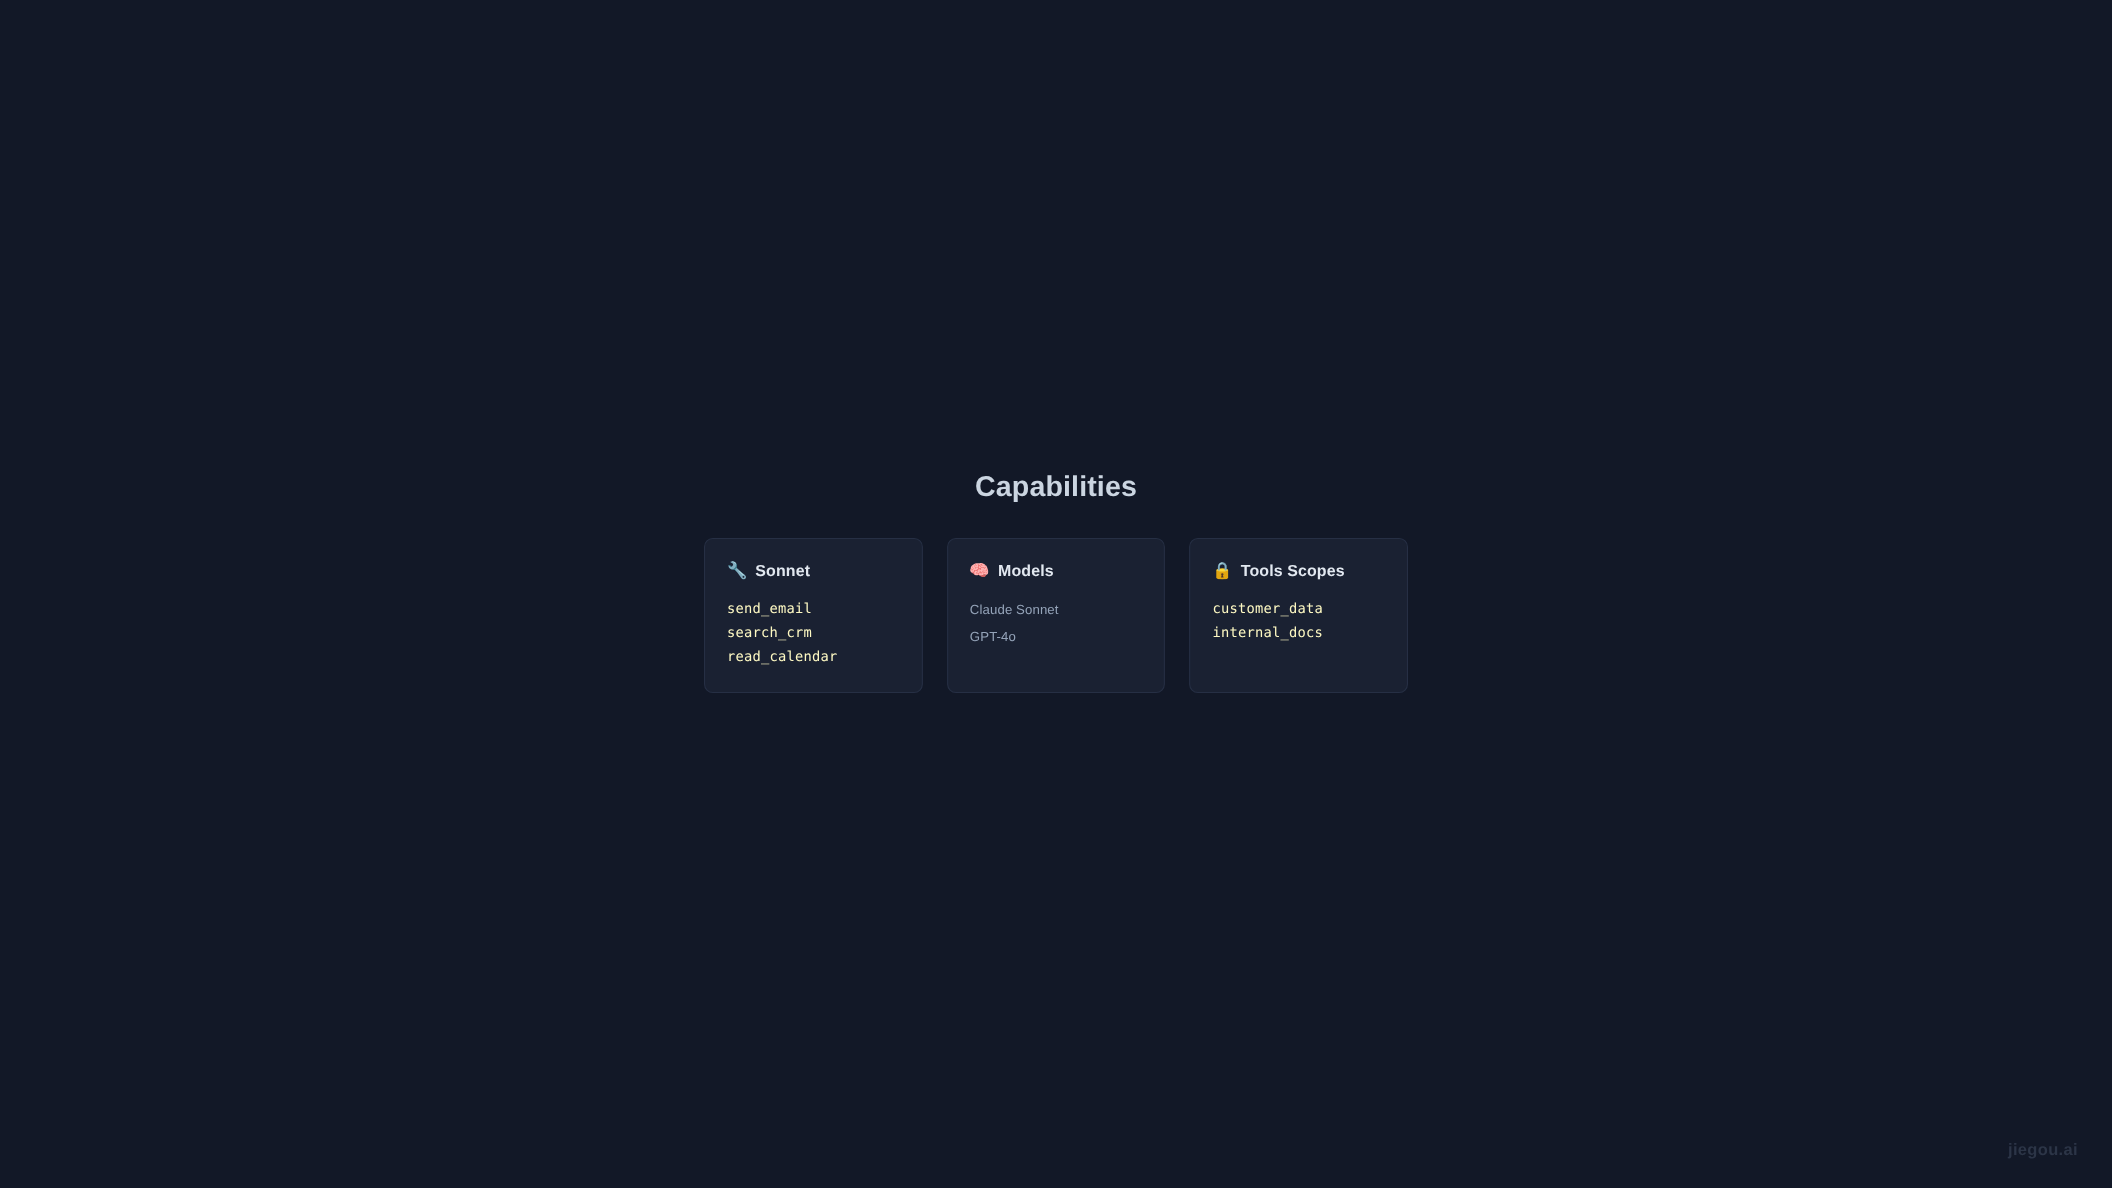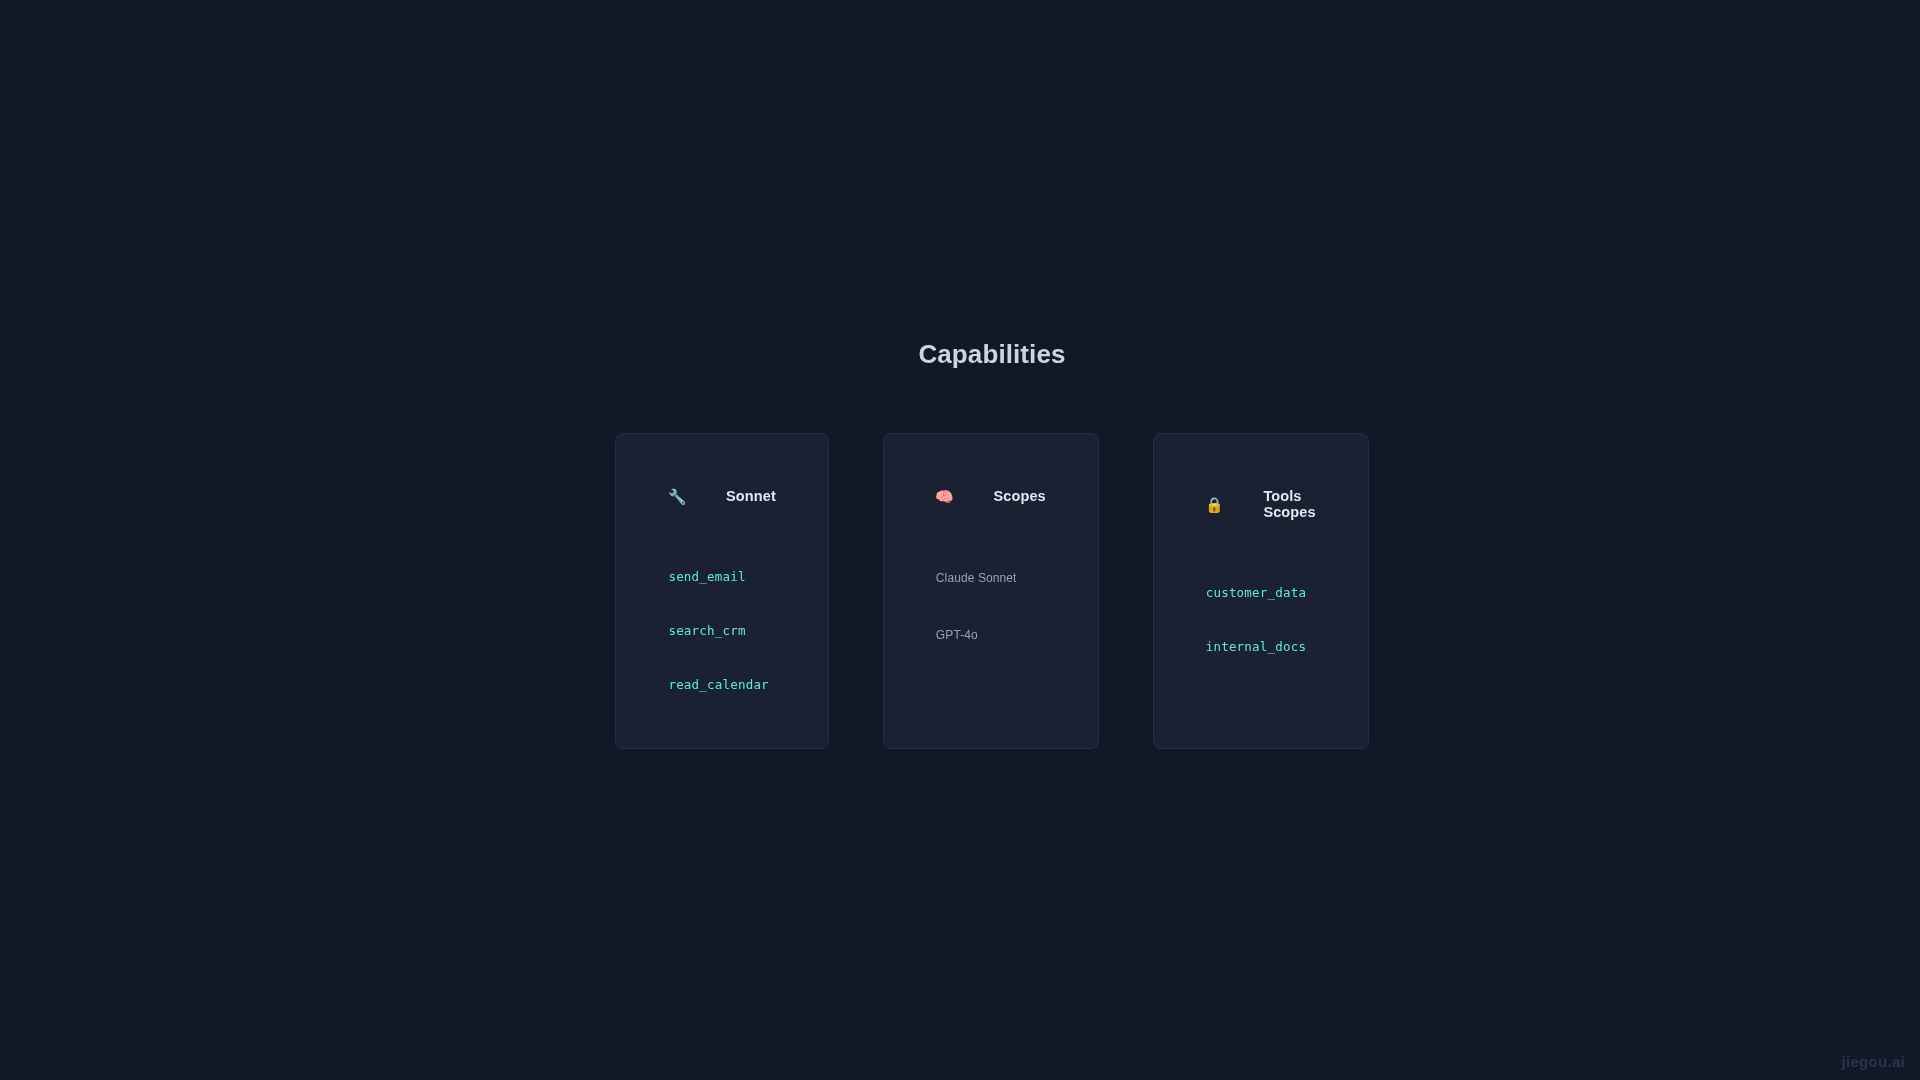--- a/index.html
+++ b/index.html
@@ -1,15 +1,15 @@
 <!DOCTYPE html>
 <html><head>
 <meta charset="utf-8">
 <style>
-  * { margin: 16px; padding: 0; box-sizing: border-box; }
+  * { margin: 0; padding: 0; box-sizing: border-box; }
 
   html, body {
     width: 1920px;
     height: 1080px;
     background: #121827;
     overflow: hidden;
   }
 
   body {
     font-family: "Liberation Sans", sans-serif;
@@ -77,21 +77,21 @@
 
   .card-list {
     list-style: none;
     display: flex;
     flex-direction: column;
   }
 
   .card-list.mono .list-item {
     font-family: "DejaVu Sans Mono", "Liberation Mono", monospace;
     font-size: 12.5px;
-    color: #5eead4;
+    color: #fef9c3;
     line-height: 22px;
     letter-spacing: 0.2px;
   }
 
   .card-list.sans .list-item {
     font-family: "Liberation Sans", sans-serif;
     font-size: 12px;
     color: #94a3b8;
     line-height: 25px;
     letter-spacing: 0.1px;
@@ -123,21 +123,21 @@
         </div>
         <ul class="card-list mono">
           <li class="list-item">send_email</li>
           <li class="list-item">search_crm</li>
           <li class="list-item">read_calendar</li>
         </ul>
       </article>
       <article class="capability-card">
         <div class="card-header">
           <span class="card-emoji">🧠</span>
-          <span class="card-title">Scopes</span>
+          <span class="card-title">Models</span>
         </div>
         <ul class="card-list sans">
           <li class="list-item">Claude Sonnet</li>
           <li class="list-item">GPT-4o</li>
         </ul>
       </article>
       <article class="capability-card">
         <div class="card-header">
           <span class="card-emoji">🔒</span>
           <span class="card-title">Tools Scopes</span>

